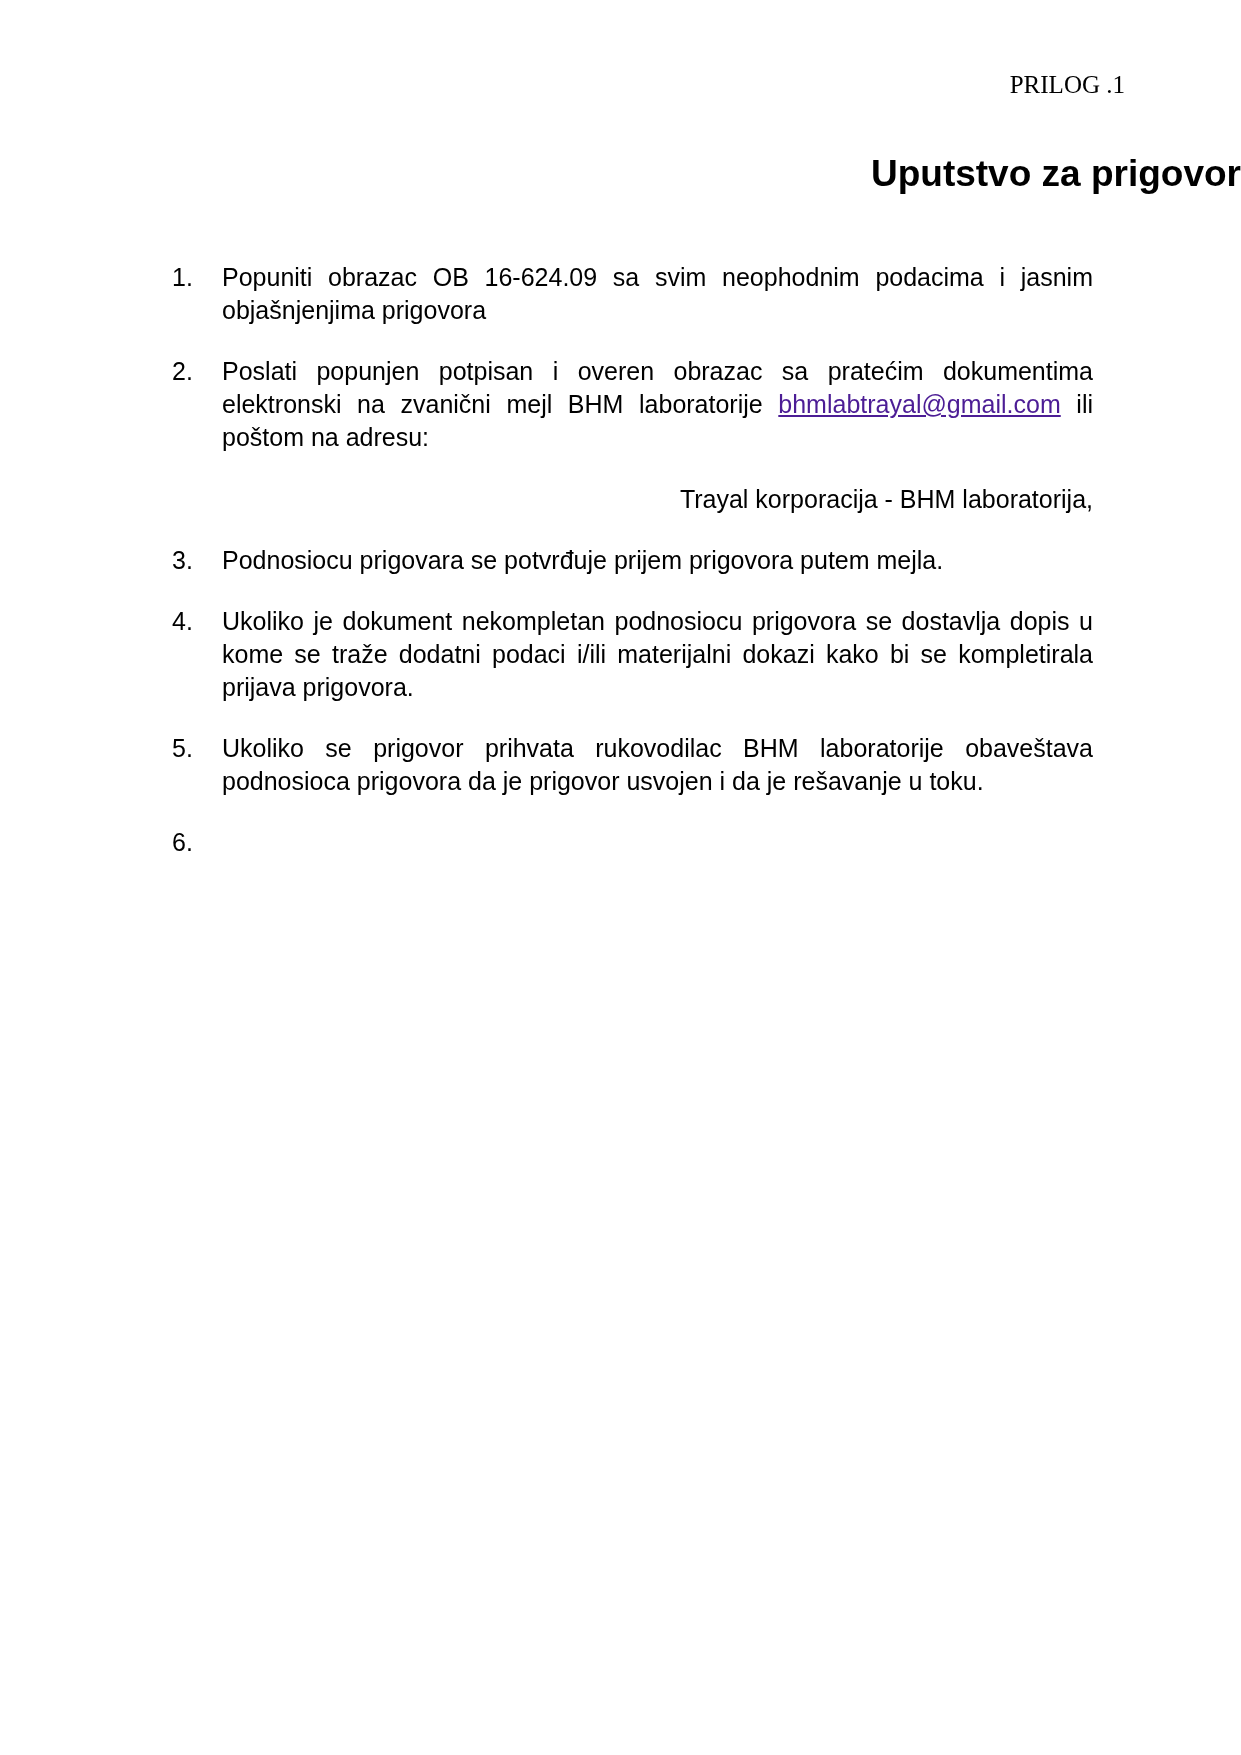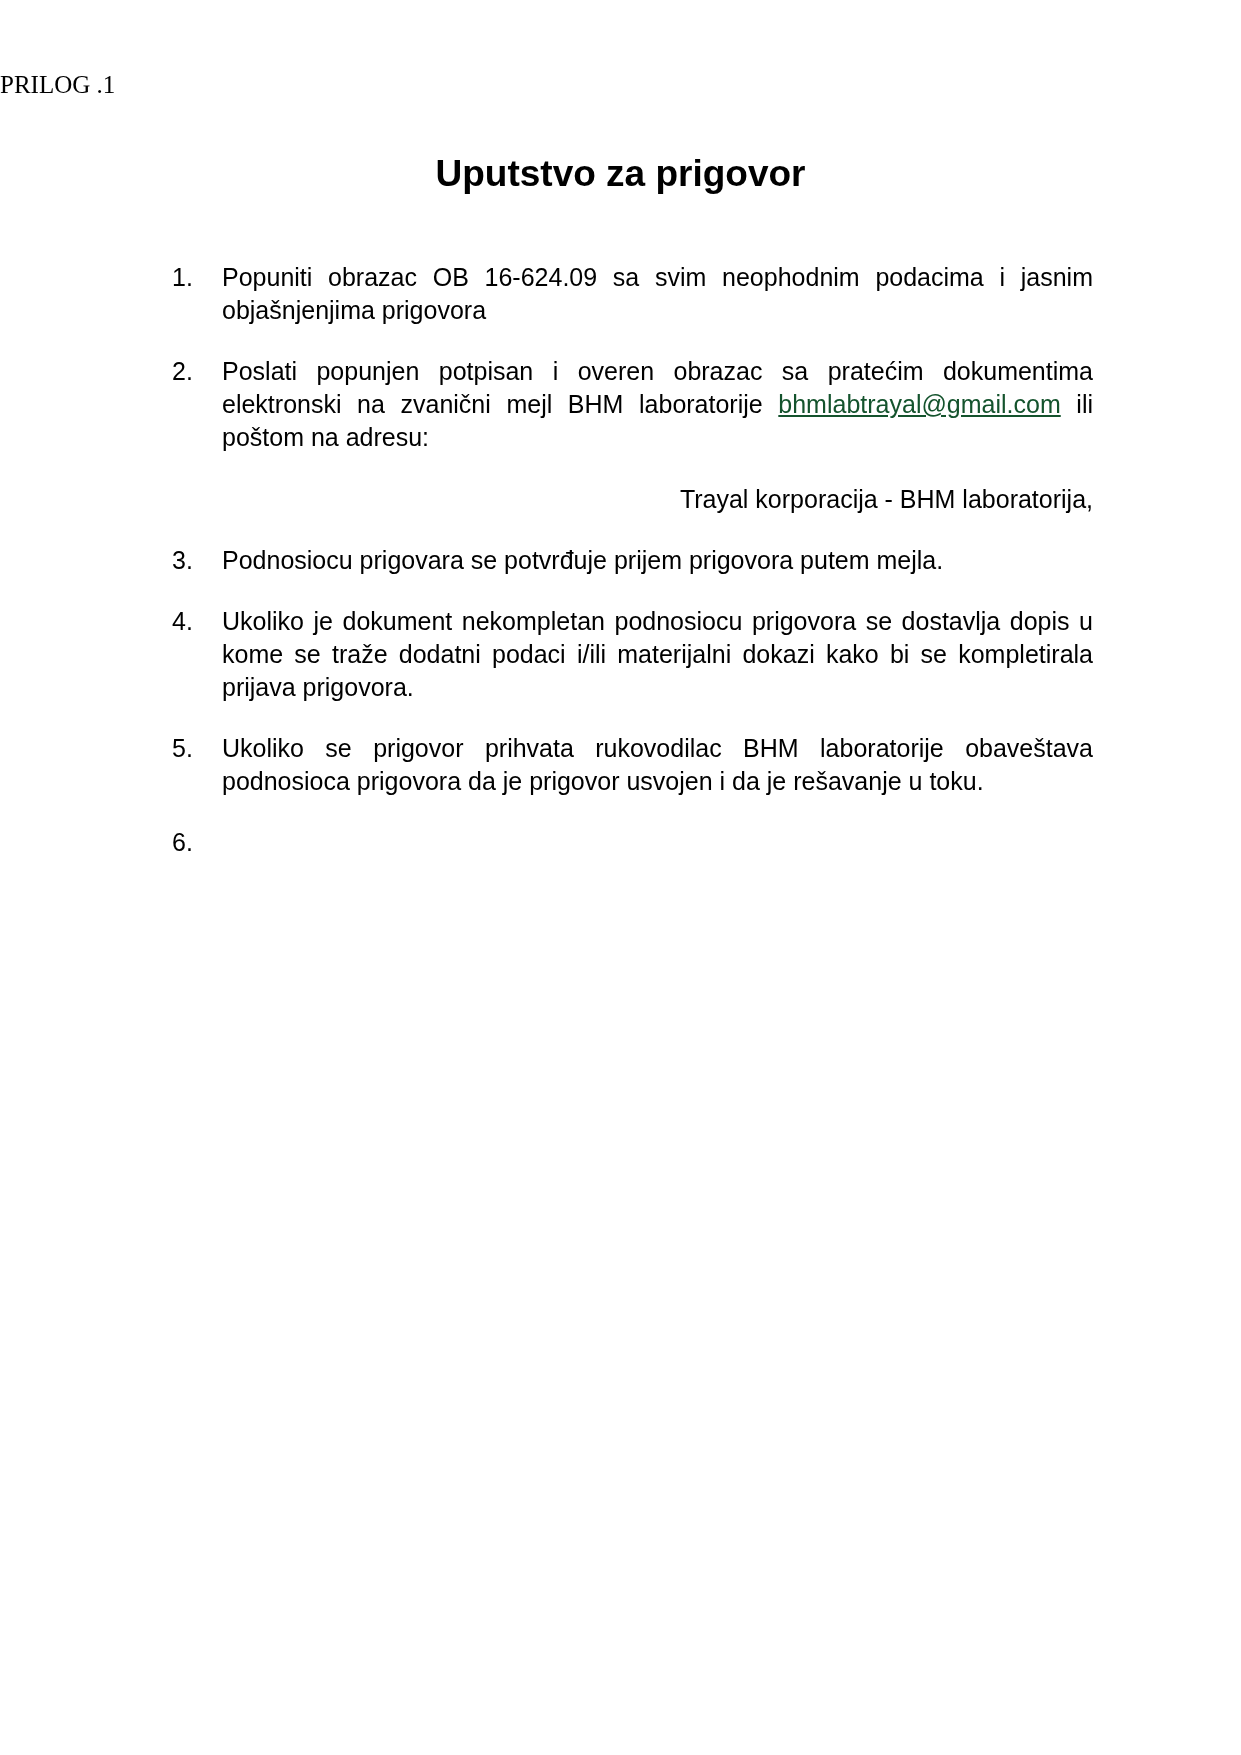--- a/index.html
+++ b/index.html
@@ -9,29 +9,29 @@
     height: 1755px;
     margin: 0 auto;
     background: #ffffff;
     color: #000000;
     font-family: "Liberation Sans", sans-serif;
     overflow: hidden;
     box-sizing: border-box;
   }
   .prilog-line {
     padding-top: 70px;
-    padding-right: 92px;
-    text-align: left;
+    padding-right: 116px;
+    text-align: right;
     font-family: "Liberation Serif", serif;
     font-size: 25px;
     line-height: 30px;
   }
   .doc-title {
     margin-top: 52px;
-    text-align: center;
+    text-align: right;
     font-weight: bold;
     font-size: 37px;
     line-height: 44px;
   }
   .numbered-list {
     margin-top: 65px;
   }
   .list-item {
     display: flex;
     margin-bottom: 28px;
@@ -47,21 +47,21 @@
   .item-text {
     flex: 0 0 871px;
     width: 871px;
     text-align: justify;
   }
   .address-block {
     margin-top: 29px;
     text-align: right;
   }
   a.email-link {
-    color: #14532d;
+    color: #4c1d95;
     text-decoration: underline;
     cursor: pointer;
   }
 </style>
 </head>
 <body>
 
 <div class="page">
 
   <div class="prilog-line">PRILOG .1</div>

